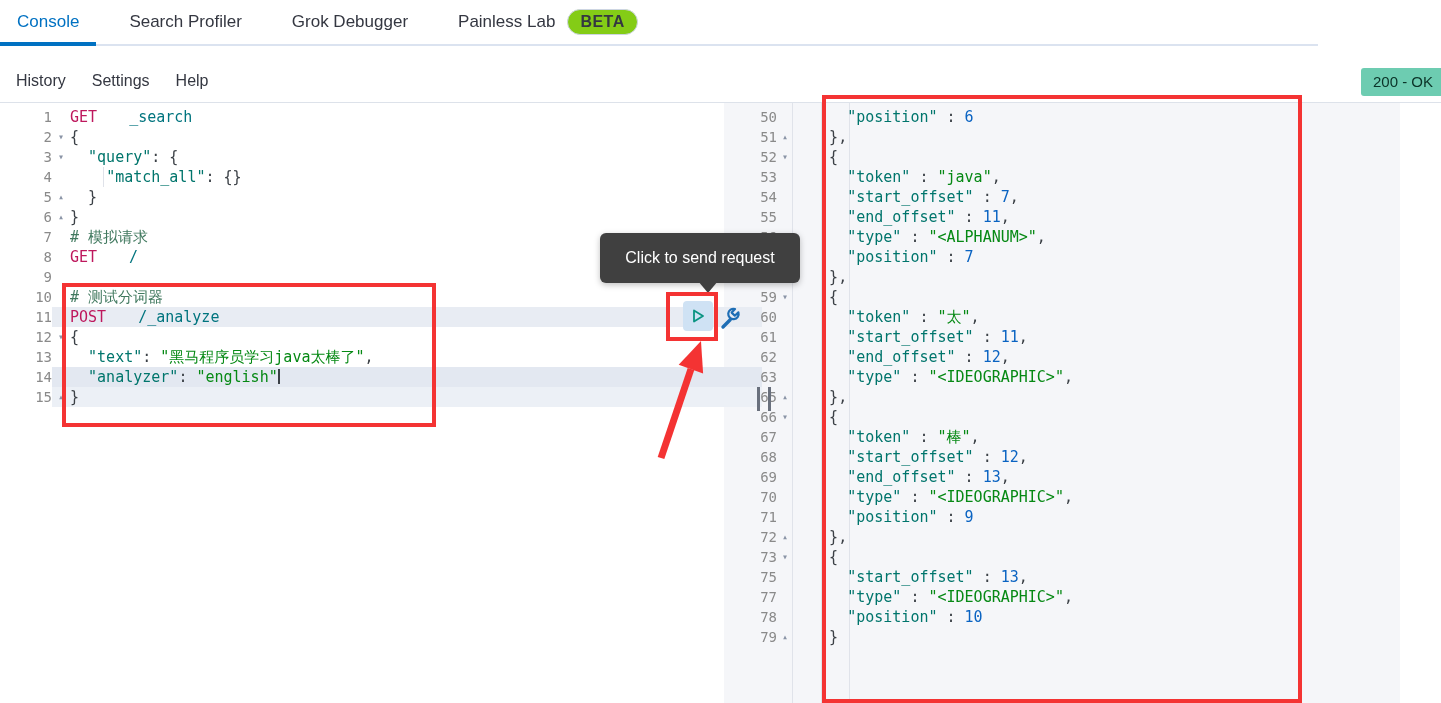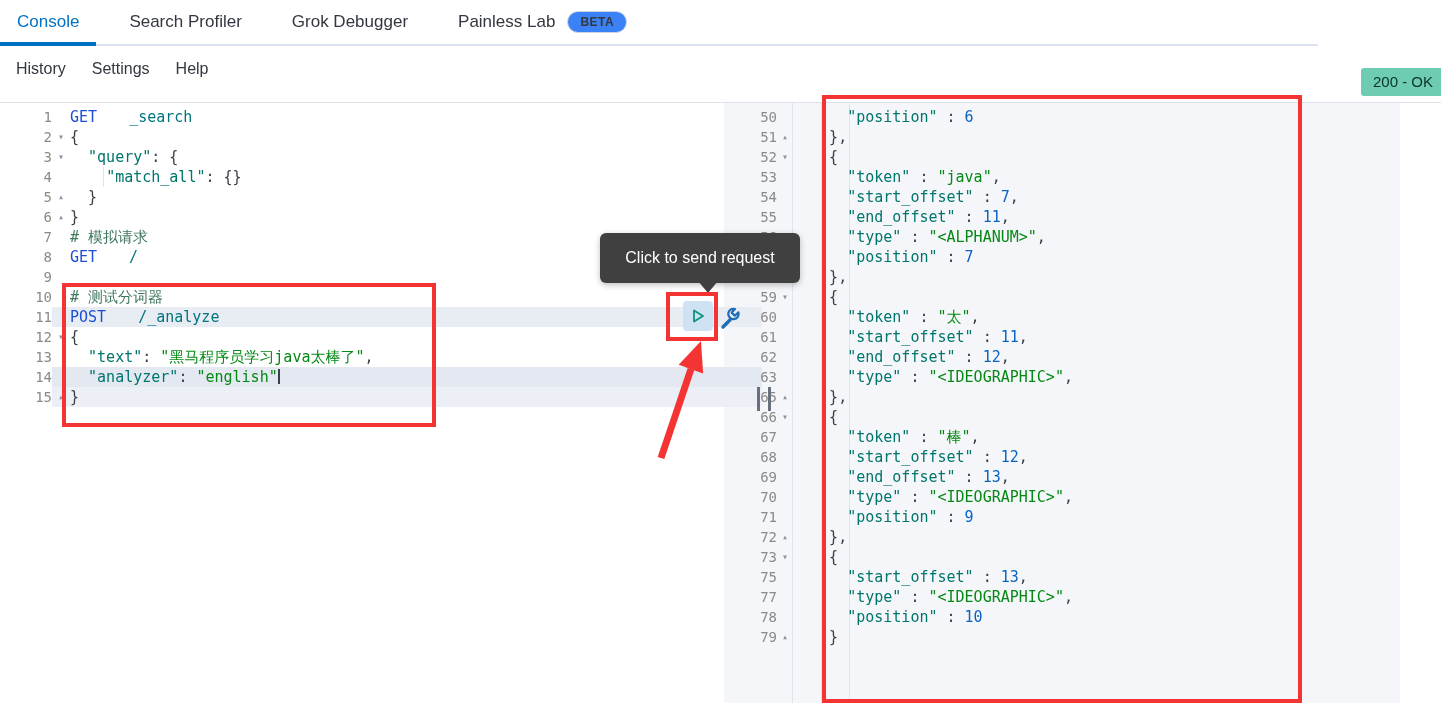--- a/index.html
+++ b/index.html
@@ -7,24 +7,24 @@
     width:1441px;height:703px;position:relative;overflow:hidden;
     background:#ffffff;font-family:"Liberation Sans",sans-serif;color:#343741;
   }
   
   .tabbar{position:absolute;left:0;top:0;width:1318px;height:44px;display:flex;
     border-bottom:2px solid #dbe3f0;background:#fff;}
   .tab{display:flex;align-items:center;padding:0 17px;margin-right:16px;font-size:17px;
     color:#343741;cursor:pointer;white-space:nowrap;}
   .tab.active{color:#0071c2;box-shadow:0 2px 0 #0071c2, inset 0 -2px 0 #0071c2;}
   .beta-pill{margin-left:12px;border:1px solid #cdd5e2;border-radius:14px;padding:3px 12px;
-    font-size:12px;font-weight:bold;letter-spacing:.5px;color:#343741;background:#3b82f6;}
+    font-size:16px;font-weight:bold;letter-spacing:.5px;color:#343741;background:#84cc16;}
   
   .toolbar{position:absolute;left:0;top:46px;width:1441px;height:57px;
-    border-bottom:1px solid #dde2ea;display:flex;align-items:flex-start;padding-top:14px;
+    border-bottom:1px solid #dde2ea;display:flex;align-items:center;padding-top:14px;
     box-sizing:border-box;background:#fff;}
   .toolbar-item{font-size:16px;color:#343741;margin-left:26px;cursor:pointer;}
   .toolbar-item:first-child{margin-left:16px;}
   .status-badge{position:absolute;right:-4px;top:22px;background:#6dccb1;color:#0b3328;
     font-size:15px;font-weight:500;line-height:28px;padding:0 12px;border-radius:3px;}
   
   .main{position:absolute;left:0;top:103px;width:1441px;height:600px;}
   .editor{position:absolute;top:0;height:600px;overflow:hidden;}
   #left-editor{left:0;width:762px;background:#ffffff;}
   #right-editor{left:724px;width:676px;background:#f5f6f9;}
@@ -32,21 +32,21 @@
   .row{display:flex;height:20px;line-height:20px;
     font-family:"DejaVu Sans Mono","Liberation Mono",monospace;font-size:15px;}
   .ln{flex:none;text-align:right;color:#8a8a8a;font-size:14px;}
   #left-editor .ln{width:52px;background:#fff;}
   #right-editor .ln{width:53px;}
   .fold{flex:none;text-align:center;font-size:10px;color:#8a94a6;line-height:20px;}
   #left-editor .fold{width:18px;}
   #right-editor .fold{width:16px;}
   .code{margin:0;white-space:pre;font:inherit;}
   .band1{background:#e8ecf3;} .band2{background:#e3e8f1;} .band3{background:#ecf0f6;}
-  .tk-m{color:#1d4ed8;} .tk-u{color:#00747e;margin-left:23px;} .tk-k{color:#00756c;}
+  .tk-m{color:#be185d;} .tk-u{color:#00747e;margin-left:23px;} .tk-k{color:#00756c;}
   .tk-s{color:#068914;} .tk-n{color:#0a63c2;} .tk-p{color:#3b4046;} .tk-c{color:#41795f;}
   .caret{display:inline-block;width:0;height:15px;border-left:2px solid #3b4046;
     vertical-align:-2px;}
   .iguide{position:absolute;top:0;width:1px;height:600px;background:#e0e3ea;z-index:0;}
   .iguide-short{position:absolute;width:1px;height:20px;background:#dfe2e9;z-index:0;}
   
   .divider{position:absolute;left:762px;top:0;width:1px;height:600px;background:#dcdfe6;}
   .drag-handle{position:absolute;left:757px;top:284px;width:14px;height:24px;z-index:2;
     display:flex;justify-content:space-between;cursor:col-resize;}
   .drag-handle i{display:block;width:3px;height:24px;background:#69707d;}

